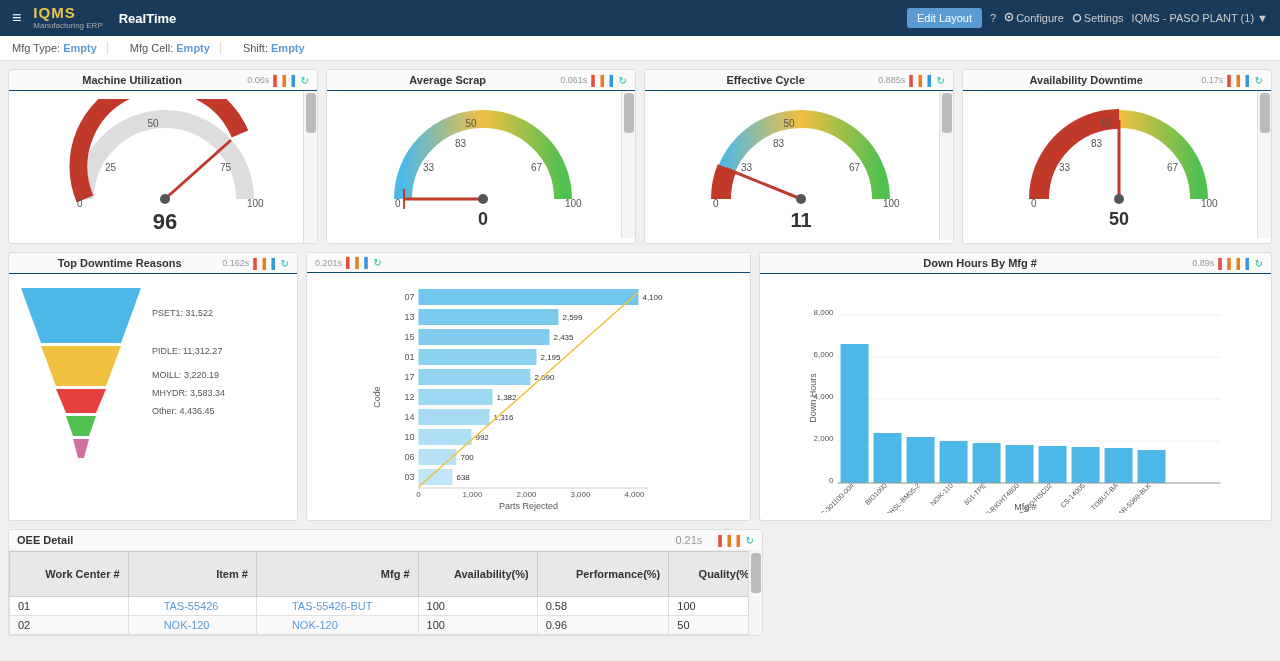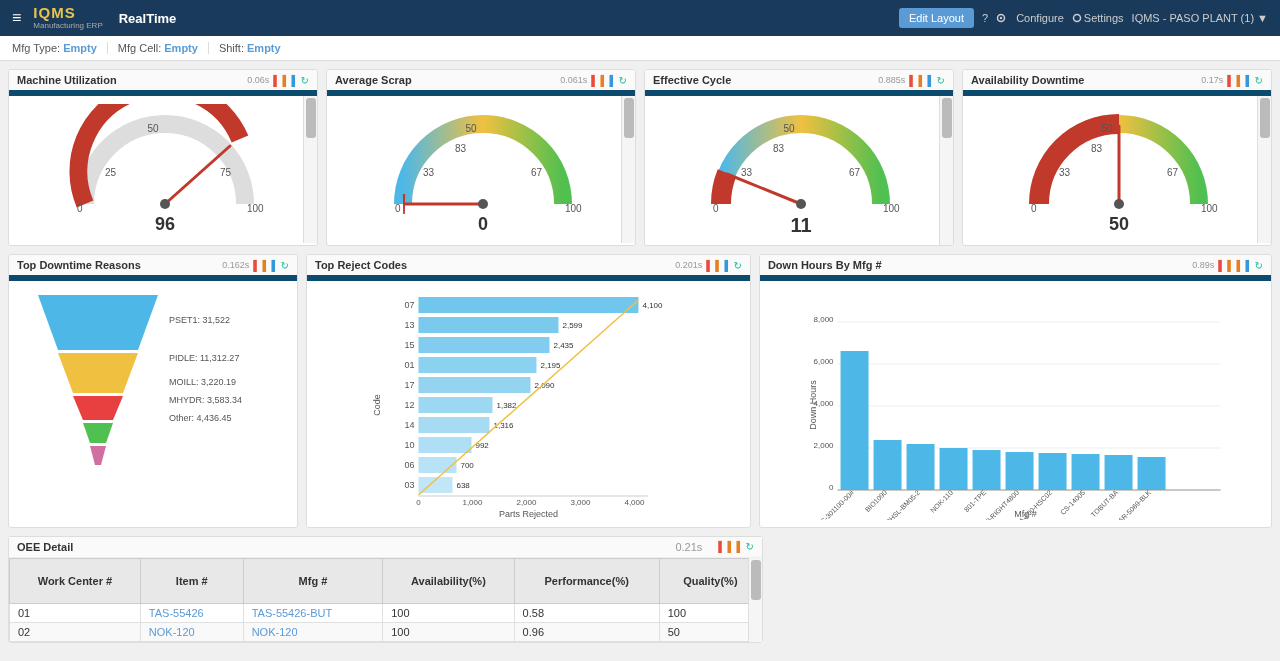--- a/index.html
+++ b/index.html
@@ -28,21 +28,21 @@
     }
     .header-link { color: #ccc; font-size: 11px; cursor: pointer; text-decoration: none; }
 
     
     .filter-bar {
       background: white;
       border-bottom: 1px solid #ddd;
       padding: 6px 12px;
       display: flex;
       align-items: center;
-      gap: 0;
+      gap: 12px;
       font-size: 11px;
     }
     .filter-item {
       padding: 0 10px;
       border-right: 1px solid #ddd;
     }
     .filter-item:first-child { padding-left: 0; }
     .filter-label { color: #555; }
     .filter-value { color: #5b9bd5; font-weight: bold; }
 
@@ -58,53 +58,54 @@
       border: 1px solid #ddd;
       border-radius: 3px;
       flex: 1;
       position: relative;
       overflow: hidden;
     }
     .widget-header {
       display: flex;
       align-items: center;
       padding: 4px 8px;
-      border-bottom: 6px solid #0c4a6e;
+      border-bottom: 1px solid #0c4a6e;
       background: #fafafa;
+      text-align: center;
     }
     .widget-title { font-size: 11px; font-weight: bold; color: #333; flex: 1; }
     .widget-meta { font-size: 9px; color: #999; margin-right: 4px; }
     .widget-icons { display: flex; gap: 2px; align-items: center; }
     .widget-icon { font-size: 10px; color: #888; cursor: pointer; }
     .widget-icon.red { color: #e74c3c; }
     .widget-icon.orange { color: #e67e22; }
     .widget-icon.blue { color: #3498db; }
     .widget-icon.teal { color: #1abc9c; }
     .widget-body { padding: 6px; position: relative; }
 
     
     .oee-widget { background: white; border: 1px solid #ddd; border-radius: 3px; }
-    .oee-header { display: flex; align-items: flex-start; padding: 4px 8px; border-bottom: 1px solid #eee; background: #fafafa; }
+    .oee-header { display: flex; align-items: flex-end; padding: 4px 8px; border-bottom: 1px solid #eee; background: #fafafa; }
     .oee-title { font-size: 11px; font-weight: bold; flex: 1; }
     .oee-table-wrap { overflow: auto; position: relative; }
     .oee-table { width: 100%; border-collapse: collapse; font-size: 11px; }
     .oee-table th {
       background: #e8e8e8;
       border: 1px solid #ccc;
       padding: 16px 8px;
-      text-align: center;
+      text-align: right;
       font-weight: bold;
       color: #333;
     }
     .oee-table td {
       border: 1px solid #e0e0e0;
       padding: 3px 8px;
     }
     .oee-table tr:nth-child(even) td { background: #f9f9f9; }
-    .oee-table td.link { color: #5b9bd5; }
+    .oee-table td.link { color: #5b9bd5; padding-left: 35px; }
 
     
     .scrollbar-v {
       position: absolute; right: 0; top: 0; bottom: 0; width: 14px;
       background: #f5f5f5; border-left: 1px solid #ddd;
     }
     .scrollbar-thumb {
       width: 10px; height: 40px; background: #bbb;
       border-radius: 3px; margin: 2px auto;
     }
@@ -118,21 +119,21 @@
 <div class="header">
   <span class="header-menu-icon">≡</span>
   <div style="display:flex;flex-direction:column;line-height:1.1">
     <span style="color:#e8c44a;font-weight:bold;font-size:15px;letter-spacing:1px">IQMS</span>
     <span style="color:#aaa;font-size:8px">Manufacturing ERP</span>
   </div>
   <span style="color:white;font-size:13px;font-weight:bold;margin-left:4px">RealTime</span>
   <div class="header-right">
     <button class="btn-edit-layout">Edit Layout</button>
     <span class="header-link">?</span>
-    <span class="header-link" style="display:flex;align-items:center;gap:10px">
+    <span class="header-link" style="display:flex;gap:2px">
       <svg width="10" height="10" viewBox="0 0 10 10">
           <circle cx="5" cy="5" r="3.5" fill="none" stroke="#ccc" stroke-width="1.5"></circle>
           <circle cx="5" cy="5" r="1.2" fill="#ccc"></circle>
         </svg>
       <span>Configure</span>
     </span>
     <span class="header-link" style="display:flex;align-items:center;gap:2px">
       <svg width="10" height="10" viewBox="0 0 10 10">
           <circle cx="5" cy="5" r="3.5" fill="none" stroke="#ccc" stroke-width="1.5"></circle>
         </svg>
@@ -182,21 +183,21 @@
 
             <line x1="100" y1="100" x2="165" y2="42" stroke="#c0392b" stroke-width="3" stroke-linecap="round"></line>
             <circle cx="100" cy="100" r="5" fill="#555"></circle>
 
             <text x="12" y="108" font-size="10" fill="#555">0</text>
             <text x="88" y="28" font-size="10" fill="#555" text-anchor="middle">50</text>
             <text x="182" y="108" font-size="10" fill="#555">100</text>
             <text x="40" y="72" font-size="10" fill="#555">25</text>
             <text x="155" y="72" font-size="10" fill="#555">75</text>
           </svg>
-          <div style="font-size:18px;font-weight:bold;color:#333;margin-top:-10px">96</div>
+          <div style="font-size:22px;font-weight:bold;color:#333;margin-top:-10px">96</div>
         </div>
         <div class="scrollbar-v">
             <div class="scrollbar-thumb"></div>
           </div>
       </div>
     </div>
 
     <div class="widget-card">
       <div class="widget-header">
         <span class="widget-title">Average Scrap</span>
@@ -325,21 +326,21 @@
       <div class="widget-header">
         <span class="widget-title">Top Downtime Reasons</span>
         <span class="widget-meta">0.162s</span>
         <div class="widget-icons">
           <span class="widget-icon red">▌</span>
           <span class="widget-icon orange">▌</span>
           <span class="widget-icon blue">▌</span>
           <span class="widget-icon teal">↻</span>
         </div>
       </div>
-      <div class="widget-body" style="padding:4px 24px">
+      <div class="widget-body" style="padding:4px 7px">
         <div style="display:flex;align-items:flex-start">
 
           <svg viewBox="0 0 130 220" width="130" height="220">
 
             <polygon points="5,10 125,10 105,65 25,65" fill="#4db8e8"></polygon>
             <polygon points="25,68 105,68 90,108 40,108" fill="#f0c040"></polygon>
             <polygon points="40,111 90,111 80,135 50,135" fill="#e84040"></polygon>
             <polygon points="50,138 80,138 73,158 57,158" fill="#50c050"></polygon>
             <polygon points="57,161 73,161 68,180 62,180" fill="#d070a0"></polygon>
           </svg>
@@ -350,21 +351,20 @@
             <div style="margin-top:14px">MOILL: 3,220.19</div>
             <div style="margin-top:8px">MHYDR: 3,583.34</div>
             <div style="margin-top:8px">Other: 4,436.45</div>
           </div>
         </div>
       </div>
     </div>
 
     <div class="widget-card" style="flex:1.3">
       <div class="widget-header">
-        <span class="widget-title">Top Reject Codes</span>
         <span class="widget-meta">0.201s</span>
         <div class="widget-icons">
           <span class="widget-icon red">▌</span>
           <span class="widget-icon orange">▌</span>
           <span class="widget-icon blue">▌</span>
           <span class="widget-icon teal">↻</span>
         </div>
       </div>
       <div class="widget-body" style="padding:4px">
         <svg viewBox="0 0 320 235" width="100%" height="235">

